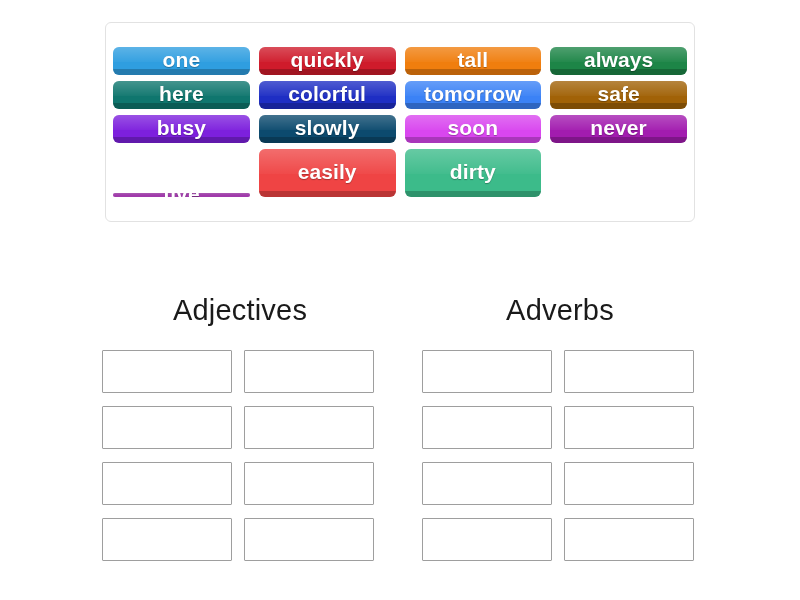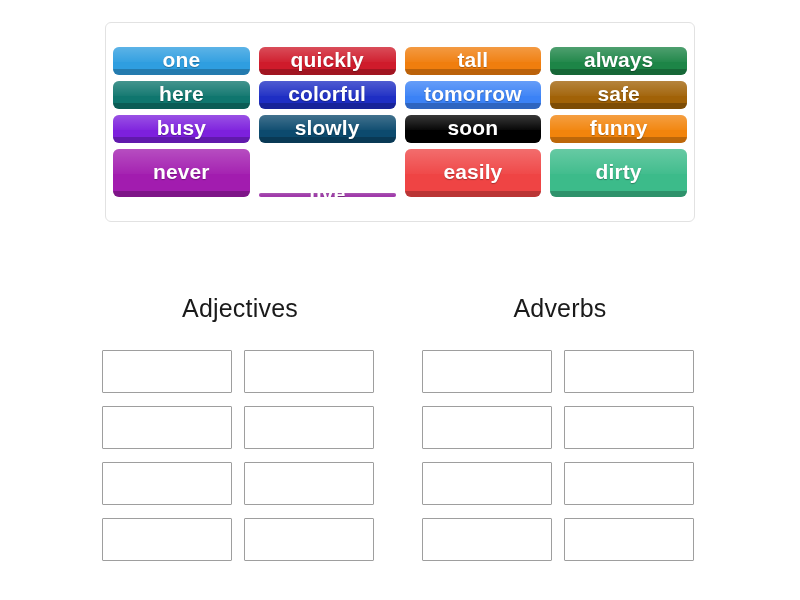--- a/index.html
+++ b/index.html
@@ -75,21 +75,21 @@
   }
   .tile span {
     position: relative;
     z-index: 2;
   }
 
   
   .group-title {
     position: absolute;
     top: 294px;
-    font-size: 25px;
+    font-size: 29px;
     font-weight: normal;
     color: #1a1a1a;
     text-align: center;
     letter-spacing: 0.2px;
     white-space: nowrap;
   }
   #group-title-adjectives { left: 90px;  width: 300px; }
   #group-title-adverbs    { left: 410px; width: 300px; }
 
   
@@ -143,25 +143,22 @@
     <div class="tile" style="background: #a16207;">
       <span>safe</span>
     </div>
 
     <div class="tile" style="background: rgb(125, 32, 221); justify-content: center;">
       <span>busy</span>
     </div>
     <div class="tile" style="background: #0c4a6e;">
       <span>slowly</span>
     </div>
-    <div class="tile" style="background: #000000; align-items: center;">
+    <div class="tile" style="background: #d946ef; align-items: center;">
       <span>soon</span>
-    </div>
-    <div class="tile" style="background: rgb(242, 132, 12);">
-      <span>funny</span>
     </div>
 
     <div class="tile" style="background: #a21caf;">
       <span>never</span>
     </div>
     <div class="tile" style="background: rgb(205, 75, 219); margin-top: 44px;">
       <span>five</span>
     </div>
     <div class="tile" style="background: #ef4444;">
       <span>easily</span>

